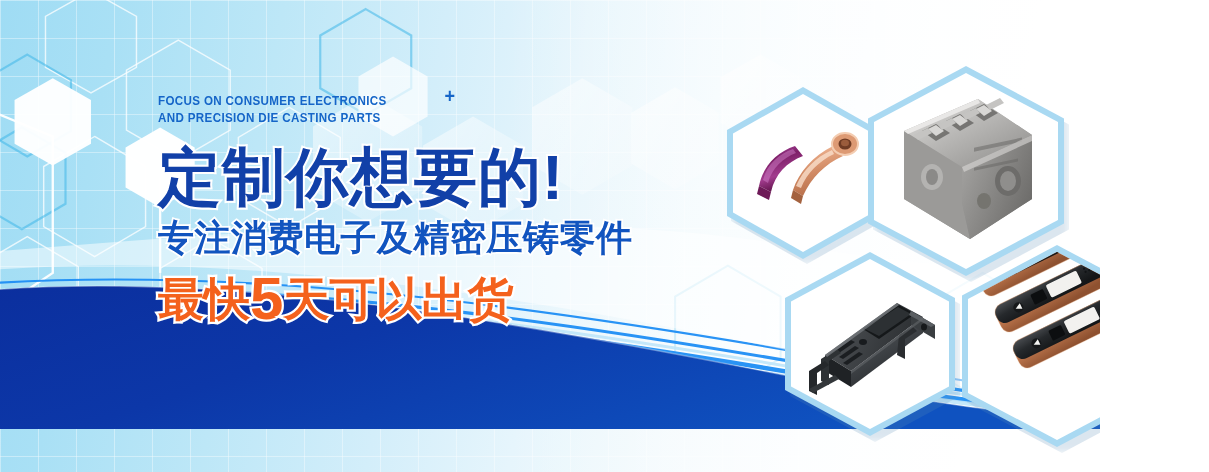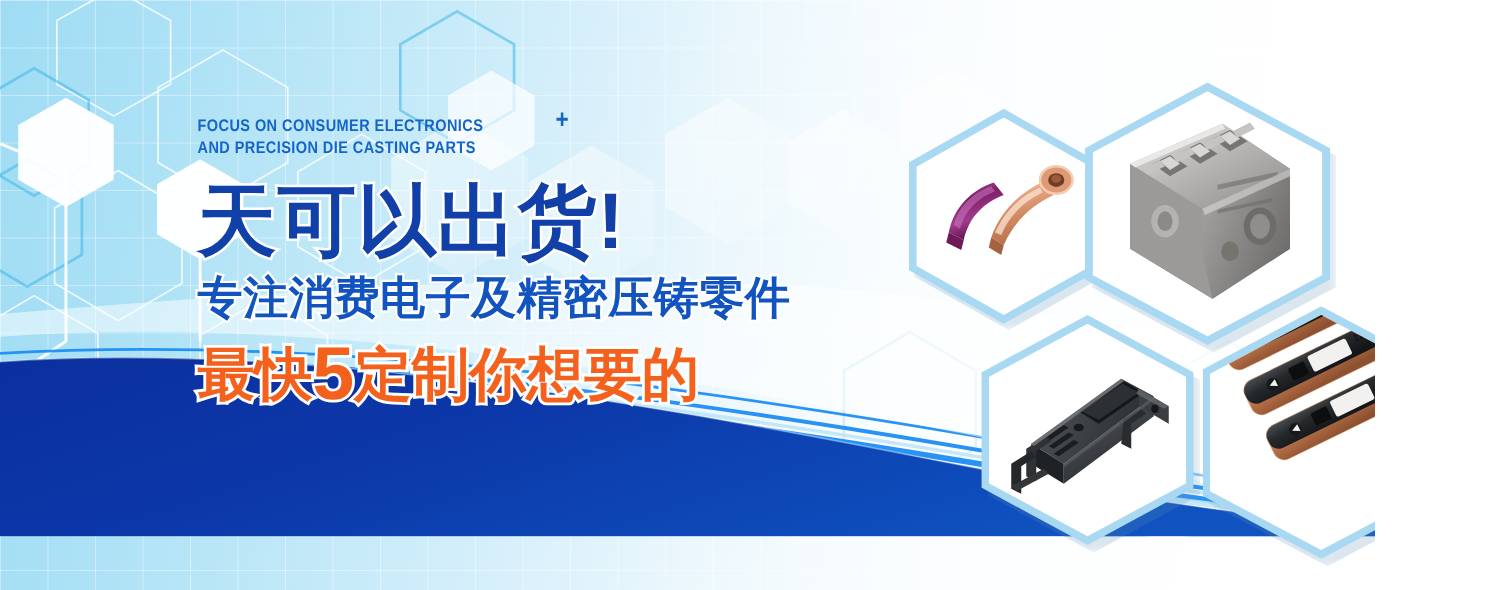--- a/index.html
+++ b/index.html
@@ -447,19 +447,19 @@
     </svg>
   </div>
 
   <div class="copy">
     <div class="eyebrow">
       <div>FOCUS ON CONSUMER ELECTRONICS</div>
       <div>AND PRECISION DIE CASTING PARTS</div>
       <span class="plus">+</span>
     </div>
 
-    <div class="head1">天可以出货!</div>
+    <div class="head1">定制你想要的!</div>
     <div class="head2">专注消费电子及精密压铸零件</div>
 
-    <div class="head3"><span>最快</span><span class="big5">5</span><span>定制你想要的</span></div>
+    <div class="head3"><span>最快</span><span class="big5">5</span><span>天可以出货</span></div>
   </div>
 
 </div>
 
 </body></html>

